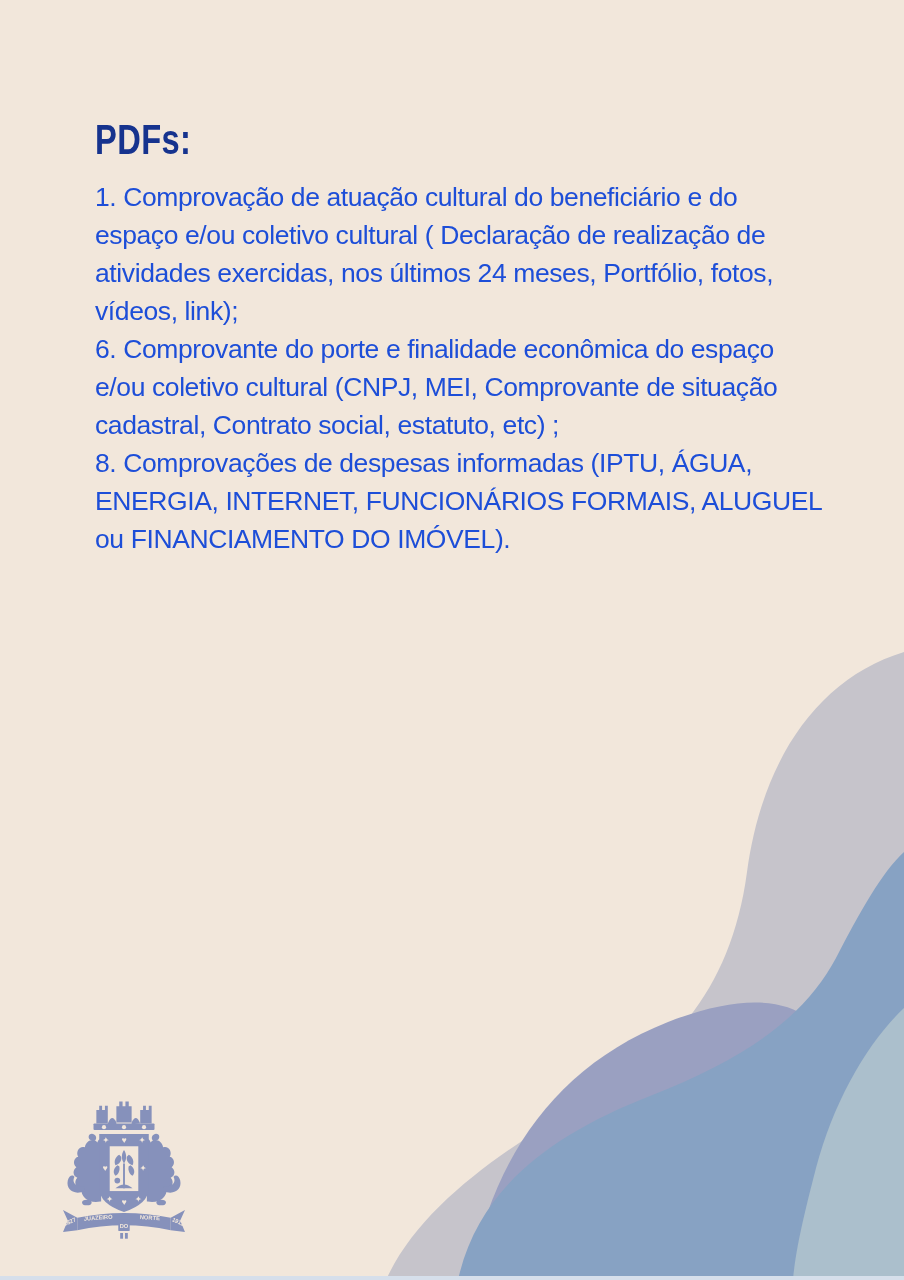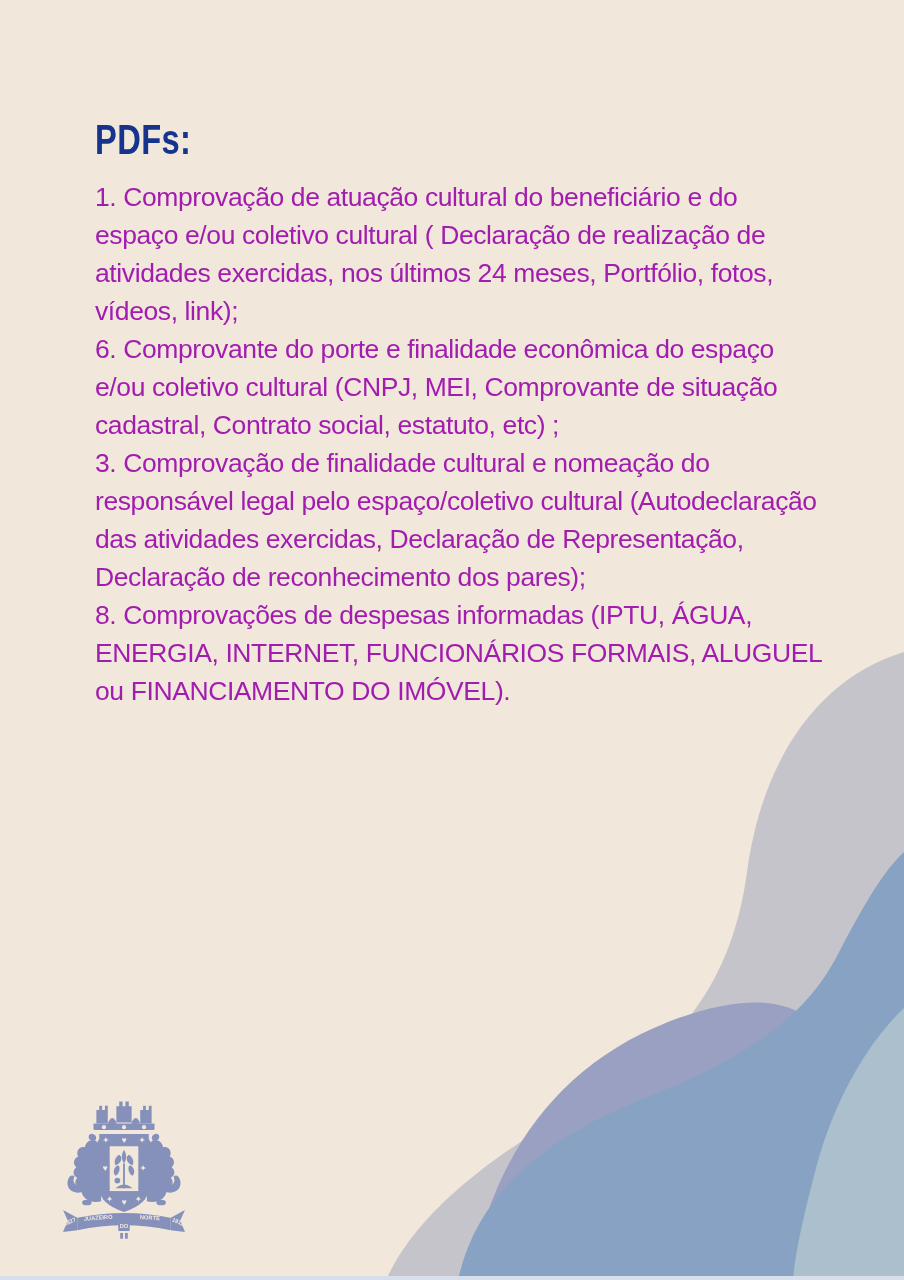--- a/index.html
+++ b/index.html
@@ -21,21 +21,21 @@
     color:#16338e;
     transform:scaleX(0.76);
     transform-origin:left center;
     letter-spacing:0.5px;
   }
   .doc-list p{
     margin:0;
     font-size:26.5px;
     line-height:38px;
     letter-spacing:-0.4px;
-    color:#a21caf;
+    color:#1d4ed8;
   }
   .emblem{
     position:absolute;left:43px;top:1096px;width:162px;height:152px;z-index:2;
   }
   .bottom-strip{
     position:absolute;left:0;bottom:0;width:904px;height:4px;
     background:#d6dfeb;z-index:3;
   }
 </style>
 </head>
@@ -48,21 +48,20 @@
     <path fill="#9aa0c1" d="M 470 1280 C 492 1158, 556 1066, 668 1022 C 760 986, 820 1000, 836 1062 C 850 1118, 850 1205, 844 1280 Z"></path>
     <path fill="#87a2c3" d="M 458 1280 C 478 1190, 548 1136, 650 1096 C 752 1056, 806 1014, 836 958 C 860 912, 882 872, 904 852 L 904 1280 Z"></path>
     <path fill="#abbfcc" d="M 904 1008 C 868 1042, 834 1100, 816 1168 C 802 1222, 795 1254, 793 1280 L 904 1280 Z"></path>
   </svg>
 
   <div class="content">
     <h1 class="page-title">PDFs:</h1>
     <div class="doc-list">
       <p>1. Comprovação de atuação cultural do beneficiário e do espaço e/ou coletivo cultural ( Declaração de realização de atividades exercidas, nos últimos 24 meses, Portfólio, fotos, vídeos, link);</p>
       <p>6. Comprovante do porte e finalidade econômica do espaço e/ou coletivo cultural (CNPJ, MEI, Comprovante de situação cadastral, Contrato social, estatuto, etc) ;</p>
-      <p>3. Comprovação de finalidade cultural e nomeação do responsável legal pelo espaço/coletivo cultural (Autodeclaração das atividades exercidas, Declaração de Representação, Declaração de reconhecimento dos pares);</p>
       <p>8. Comprovações de despesas informadas (IPTU, ÁGUA, ENERGIA, INTERNET, FUNCIONÁRIOS FORMAIS, ALUGUEL ou FINANCIAMENTO DO IMÓVEL).</p>
     </div>
   </div>
 
   <svg class="emblem" viewBox="0 0 170 158" aria-hidden="true">
     <g fill="#8691bb">
 
       <g>
         <path d="M77 27 L77 10 L80 10 L80 5 L83.5 5 L83.5 10 L86.5 10 L86.5 5 L90 5 L90 10 L93 10 L93 27 Z"></path>
         <path d="M56 28 L56 14 L59 14 L59 9.5 L62 9.5 L62 14 L65 14 L65 9.5 L68 9.5 L68 14 L68 28 Z"></path>

